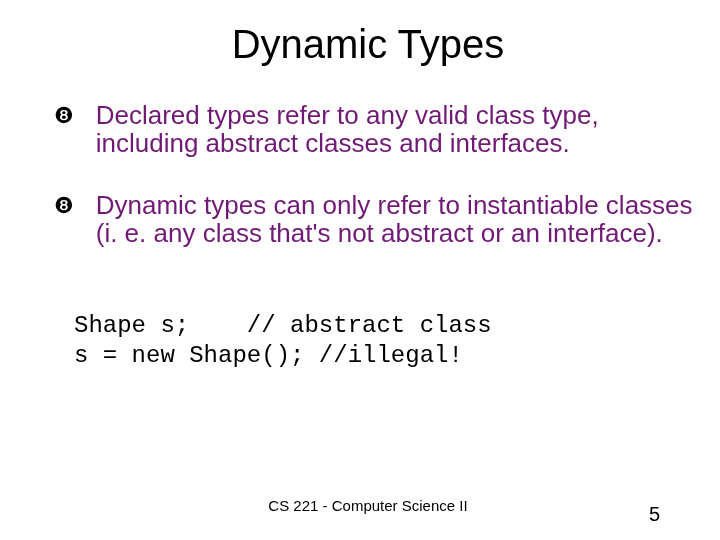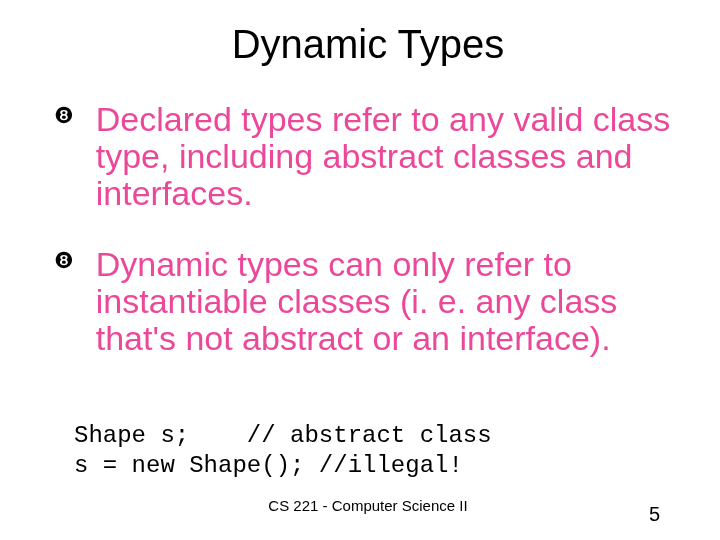--- a/index.html
+++ b/index.html
@@ -28,23 +28,23 @@
     align-items: flex-start;
     margin-bottom: 2px;
   }
   .bullet-marker {
     font-size: 22px;
     line-height: 30px;
     margin-right: 6px;
     flex-shrink: 0;
   }
   .bullet-text {
-    font-size: 34px;
-    line-height: 37px;
-    color: #ec4899;
+    font-size: 26px;
+    line-height: 28px;
+    color: #701a75;
   }
   .code-block {
     font-family: "Courier New", Courier, monospace;
     font-size: 24px;
     line-height: 30px;
     color: #000;
     padding-left: 28px;
     margin-top: 40px;
     white-space: pre;
   }

